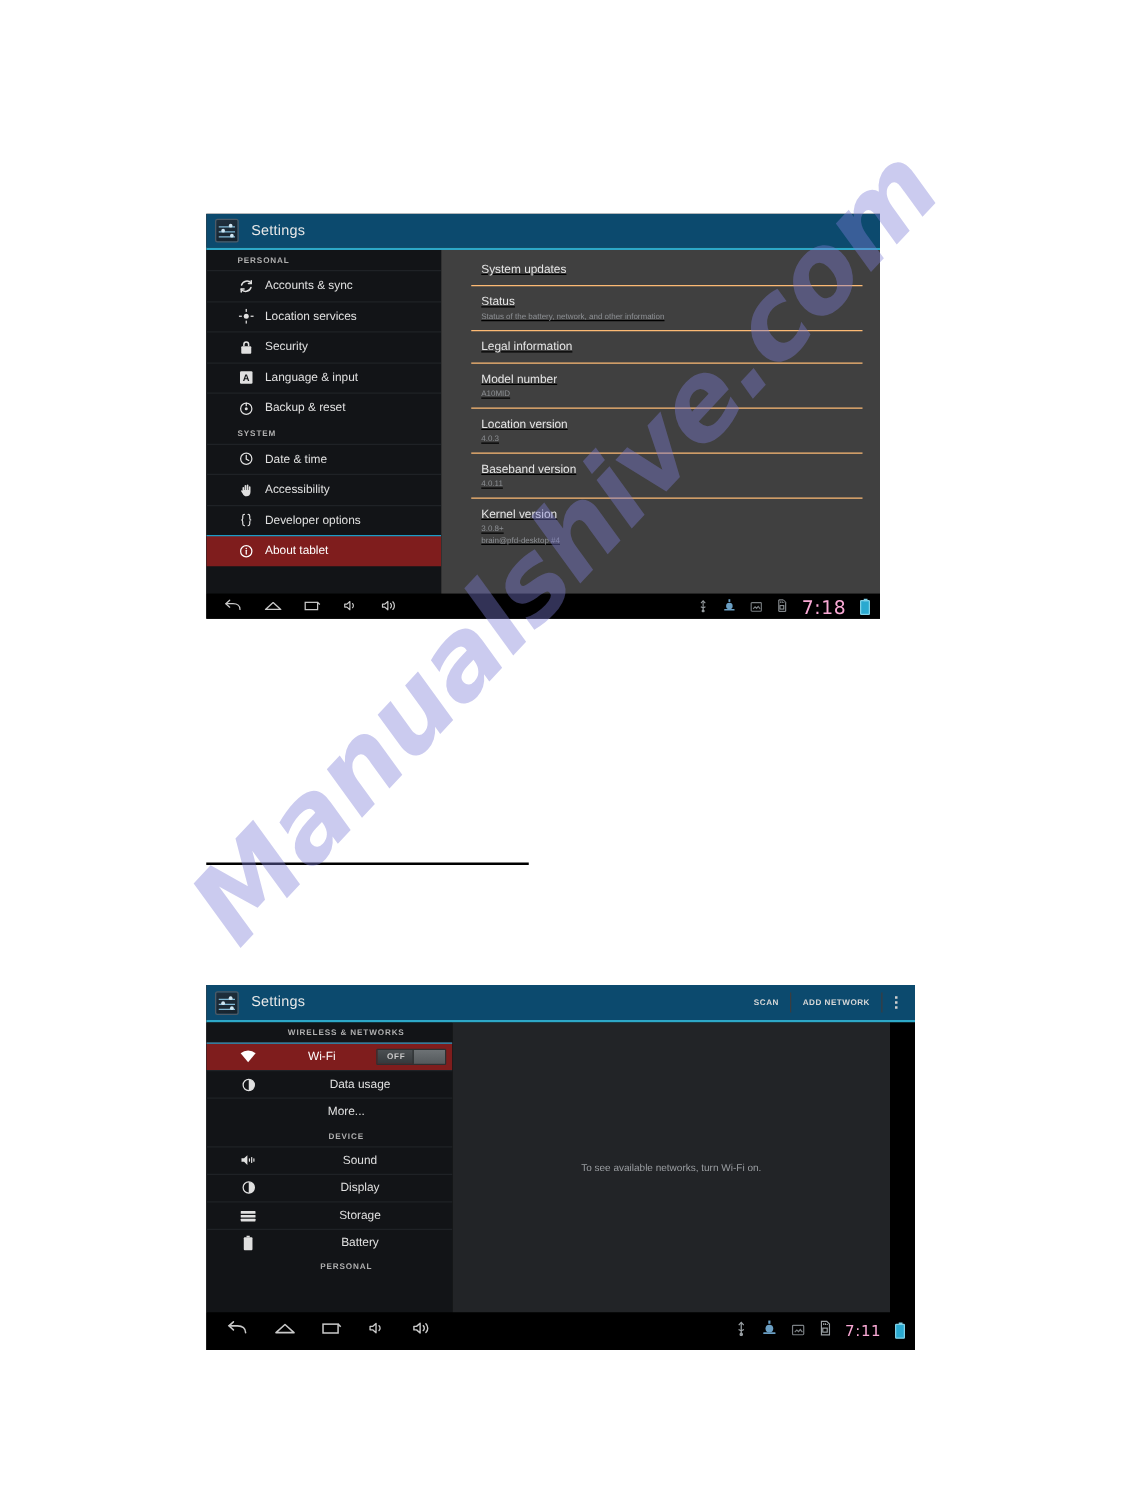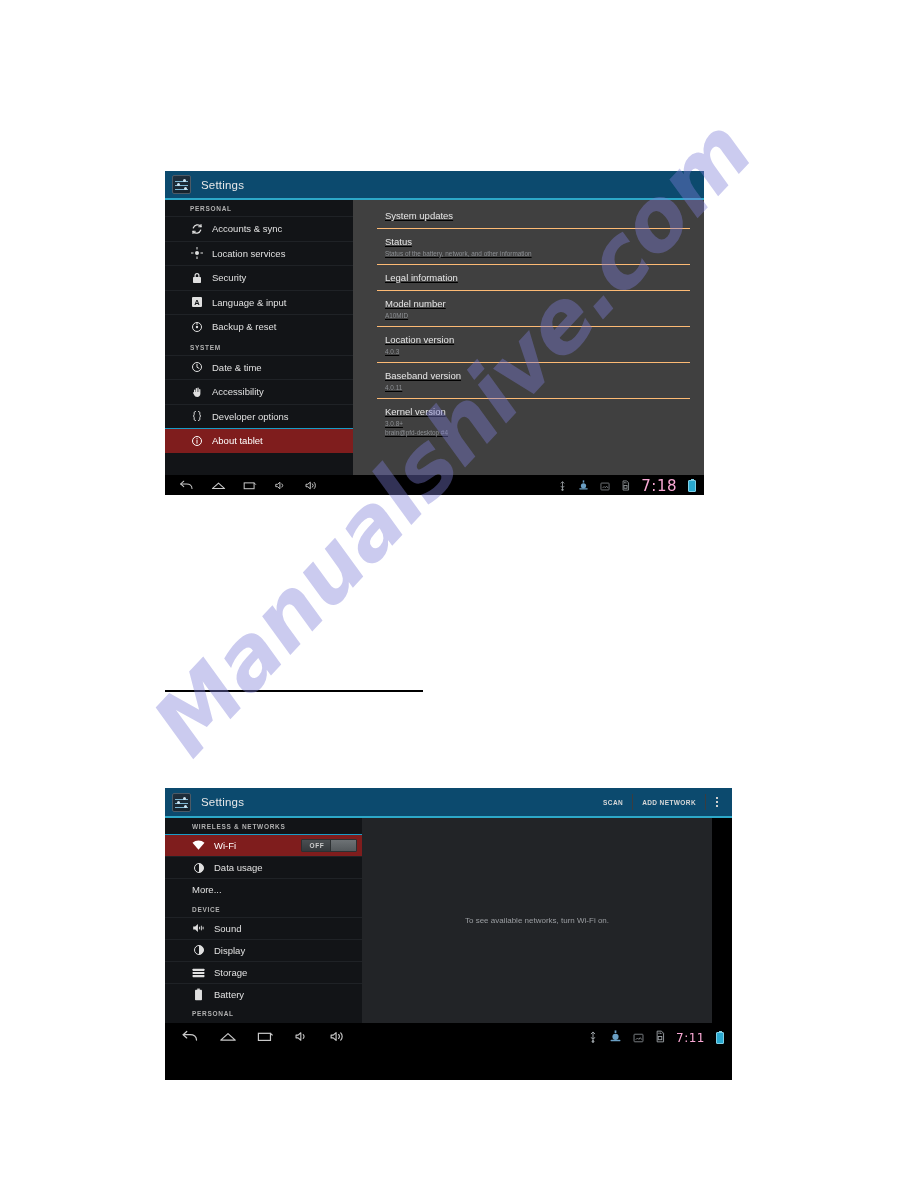--- a/index.html
+++ b/index.html
@@ -134,21 +134,21 @@
     background: #cfcfcf;
   }
   .accent-line {
     height: 2px;
     background: #2da8c8;
   }
 
   
   .shot-body { display: flex; position: relative; }
   #shot-about .shot-body { height: 275px; }
-  #shot-wifi  .shot-body { height: 205px; }
+  #shot-wifi  .shot-body { height: 232px; text-align: center; }
 
   
   .nav {
     background: #121417;
     box-sizing: border-box;
     position: relative;
     flex: 0 0 auto;
     overflow: hidden;
   }
   #shot-about .nav { width: 188px; padding-left: 0; }

